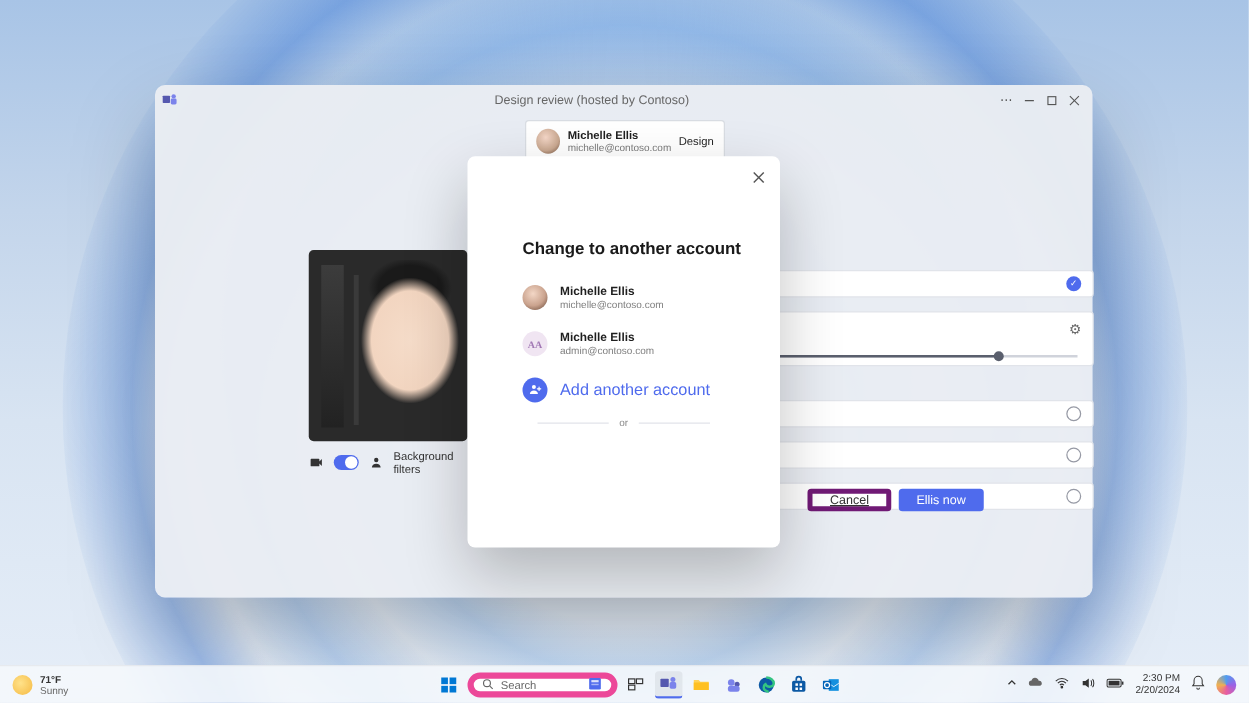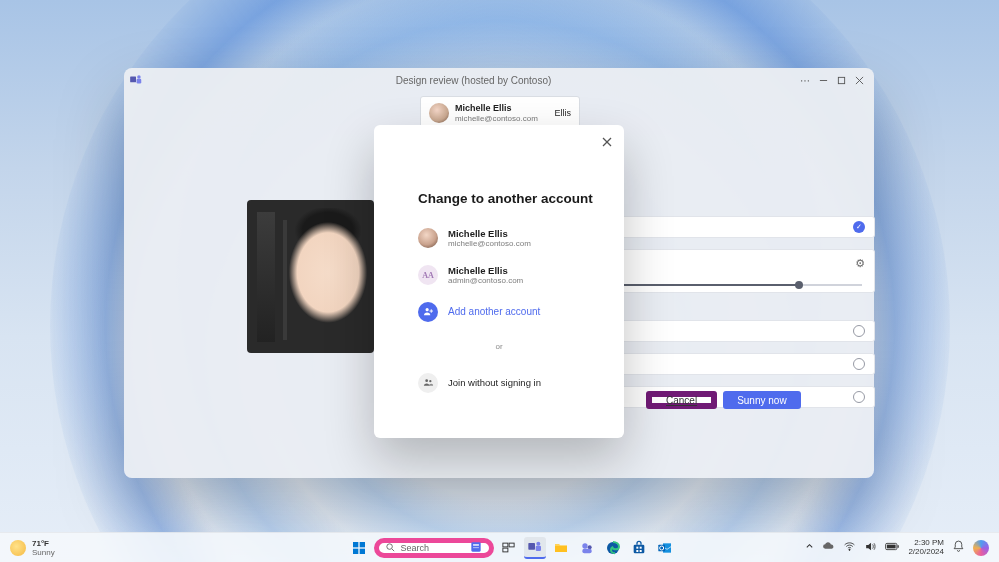--- a/index.html
+++ b/index.html
@@ -52,39 +52,39 @@
 .opts { position:absolute; left:495px; top:148px; width:256px; }
 .opt-row { height:22px; background:#fff; border:1px solid #e1e4ea; border-radius:3px; display:flex; align-items:center; justify-content:flex-end; padding:0 9px; margin-bottom:11px; }
 .opt-row.tall { height:44px; align-items:flex-start; padding-top:7px; }
 .opt-row .check { width:12px; height:12px; border-radius:50%; background:#4f6bed; display:flex; align-items:center; justify-content:center; color:#fff; font-size:7px; }
 .opt-row .gear { color:#6b6b6b; font-size:11px; }
 .opt-row .radio { width:12px; height:12px; border-radius:50%; border:1.5px solid #979aa5; }
 .volume { position:absolute; left:495px; top:216px; width:243px; height:2px; background:#d0d3db; }
 .volume::before { content:""; position:absolute; left:0; top:0; width:180px; height:2px; background:#5a5f6d; }
 .volume::after { content:""; position:absolute; left:176px; top:-3px; width:8px; height:8px; border-radius:50%; background:#5a5f6d; }
 .btn { height:18px; padding:0 14px; border-radius:3px; font-size:10px; display:flex; align-items:center; }
-.btn.secondary { background:#fff; border:6px solid #701a75; color:#333;text-decoration:underline; }
+.btn.secondary { background:#fff; border:4px solid #701a75; color:#333;text-decoration:underline; }
 .btn.primary { background:#4f6bed; color:#fff; }
 .action-abs { position:absolute; left:522px; top:323px; display:flex; gap:6px; }
 
 
 .modal { position:absolute; left:250px; top:57px; width:250px; height:313px; background:#fff; border-radius:6px; box-shadow:0 22px 50px rgba(0,0,0,.24); padding:14px 16px 28px; z-index:5; }
 .modal .close { position:absolute; right:10px; top:10px; width:14px; height:14px; color:#555; display:flex; align-items:center; justify-content:center; }
 .modal h2 { font-size:13.5px; font-weight:600; color:#1a1a1a; margin-top:52px; margin-left:28px; margin-bottom:18px; }
 .acct { display:flex; align-items:center; gap:10px; padding:4px 0 4px 28px; margin-bottom:8px; }
 .acct .av { width:20px; height:20px; border-radius:50%; flex-shrink:0; }
 .acct .av.photo { background:radial-gradient(circle at 42% 35%, #f3d7c6 0%, #caa38e 55%, #5f4030 100%); }
 .acct .av.init { background:#f0e5f2; color:#a178b4; font-size:8px; font-weight:600; display:flex; align-items:center; justify-content:center;font-family:Liberation Serif, serif; }
 .acct .av.add { background:#4f6bed; color:#fff; display:flex; align-items:center; justify-content:center; }
 .acct .av.anon { background:#efefef; color:#666; display:flex; align-items:center; justify-content:center; }
 .acct .txt { line-height:1.2; }
 .acct .nm { font-size:9.5px; font-weight:600; color:#1f1f1f; }
 .acct .em { font-size:8px; color:#7e7e7e; }
-.acct .link { font-size:10px; color:#4f6bed; }
-.divider-row { display:flex; align-items:center; gap:8px; margin:6px 40px 10px;flex-direction:column; }
+.acct .link { font-size:13px; color:#4f6bed; }
+.divider-row { display:flex; align-items:center; gap:8px; margin:6px 40px 10px; }
 .divider-row .ln { flex:1; height:1px; background:#e2e4ea; }
 .divider-row .or { font-size:8px; color:#8a8a8a; }
 
 
 .taskbar { position:absolute; left:0; bottom:0; width:100%; height:30px; background:rgba(245,248,252,.88); backdrop-filter:blur(20px); border-top:1px solid rgba(0,0,0,.05); display:flex; align-items:center; z-index:10;padding-left:24px; }
 .widgets { position:absolute; left:10px; display:flex; align-items:center; gap:6px; font-size:8px; color:#333; }
 .widgets .sun { width:16px; height:16px; border-radius:50%; background:radial-gradient(circle at 40% 40%,#ffe28a,#f5b942); }
 .tb-center { margin:0 auto; display:flex; align-items:center; gap:4px; }
 .search { width:120px; height:20px; background:#fff; border:5px solid #ec4899; border-radius:11px; display:flex; align-items:center; padding:0 6px; gap:5px; font-size:9px; color:#666; }
 .tb-icon { width:22px; height:22px; display:flex; align-items:center; justify-content:center; border-radius:3px; }
@@ -128,27 +128,42 @@
       </span>
     </div>
   </div>
 
   <div class="account-chip">
     <div class="avatar"></div>
     <div class="info">
       <div class="nm">Michelle Ellis</div>
       <div class="em">michelle@contoso.com</div>
     </div>
-    <span class="chg">Ellis</span>
+    <span class="chg">Design</span>
   </div>
 
   <div class="preview">
     <div class="prev-img">
         <div class="face"></div>
       </div>
+    <div class="prev-ctrls">
+      <span class="icon-sm">
+        <svg width="12" height="12" viewBox="0 0 24 24" fill="#333">
+            <path d="M17 10.5V7c0-.55-.45-1-1-1H4c-.55 0-1 .45-1 1v10c0 .55.45 1 1 1h12c.55 0 1-.45 1-1v-3.5l4 4v-11l-4 4z"></path>
+          </svg>
+      </span>
+      <div class="toggle"></div>
+      <span class="icon-sm">
+        <svg width="12" height="12" viewBox="0 0 24 24" fill="#333">
+            <circle cx="12" cy="8" r="3.5"></circle>
+            <path d="M5 20c0-3.5 3-6 7-6s7 2.5 7 6"></path>
+          </svg>
+      </span>
+      <span>Background filters</span>
+    </div>
   </div>
 
   <div class="opts">
     <div class="opt-row">
         <span class="check">✓</span>
       </div>
     <div class="opt-row tall">
         <span class="gear">⚙</span>
       </div>
     <div style="height:16px"></div>
@@ -159,21 +174,21 @@
         <span class="radio"></span>
       </div>
     <div class="opt-row">
         <span class="radio"></span>
       </div>
   </div>
   <div class="volume"></div>
 
   <div class="action-abs">
     <div class="btn secondary">Cancel</div>
-    <div class="btn primary">Sunny now</div>
+    <div class="btn primary">Ellis now</div>
   </div>
 
   <div class="modal">
     <div class="close">
       <svg width="10" height="10" viewBox="0 0 10 10">
           <line x1="1" y1="1" x2="9" y2="9" stroke="#555" stroke-width="1.2"></line>
           <line x1="9" y1="1" x2="1" y2="9" stroke="#555" stroke-width="1.2"></line>
         </svg>
     </div>
     <h2>Change to another account</h2>
@@ -206,33 +221,20 @@
           <div class="link">Add another account</div>
         </div>
     </div>
 
     <div class="divider-row">
       <div class="ln"></div>
         <span class="or">or</span>
         <div class="ln"></div>
     </div>
 
-    <div class="acct">
-      <div class="av anon">
-        <svg width="11" height="11" viewBox="0 0 24 24" fill="#666">
-            <circle cx="8" cy="8" r="3"></circle>
-            <circle cx="16" cy="9" r="2.5"></circle>
-            <path d="M2 19c0-3 2.5-5 6-5s6 2 6 5"></path>
-            <path d="M13 19c0-2.5 2-4.5 5-4.5s4 2 4 4.5" opacity=".7"></path>
-          </svg>
-      </div>
-      <div class="txt">
-          <div class="nm" style="font-weight:400">Join without signing in</div>
-        </div>
-    </div>
   </div>
 </div>
 
 <div class="taskbar">
   <div class="widgets">
     <div class="sun"></div>
     <div>
       <div style="font-weight:600">71°F</div>
       <div style="color:#666">Sunny</div>
     </div>

